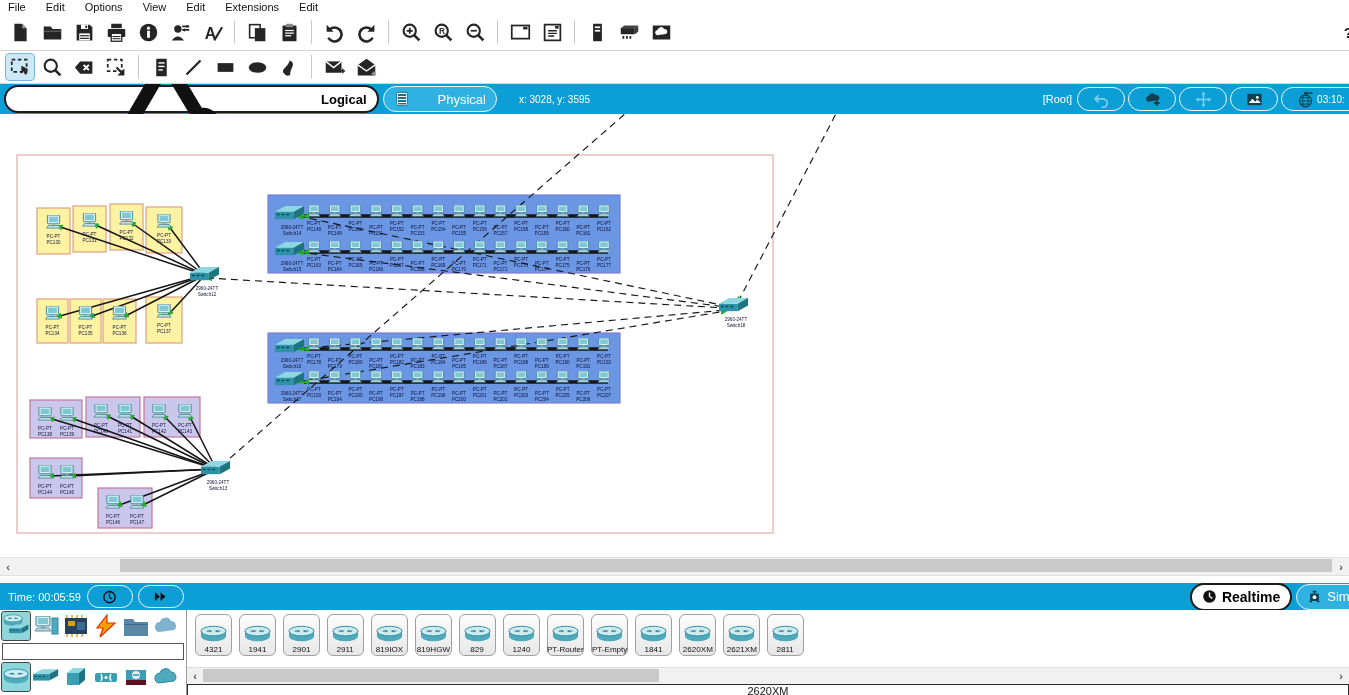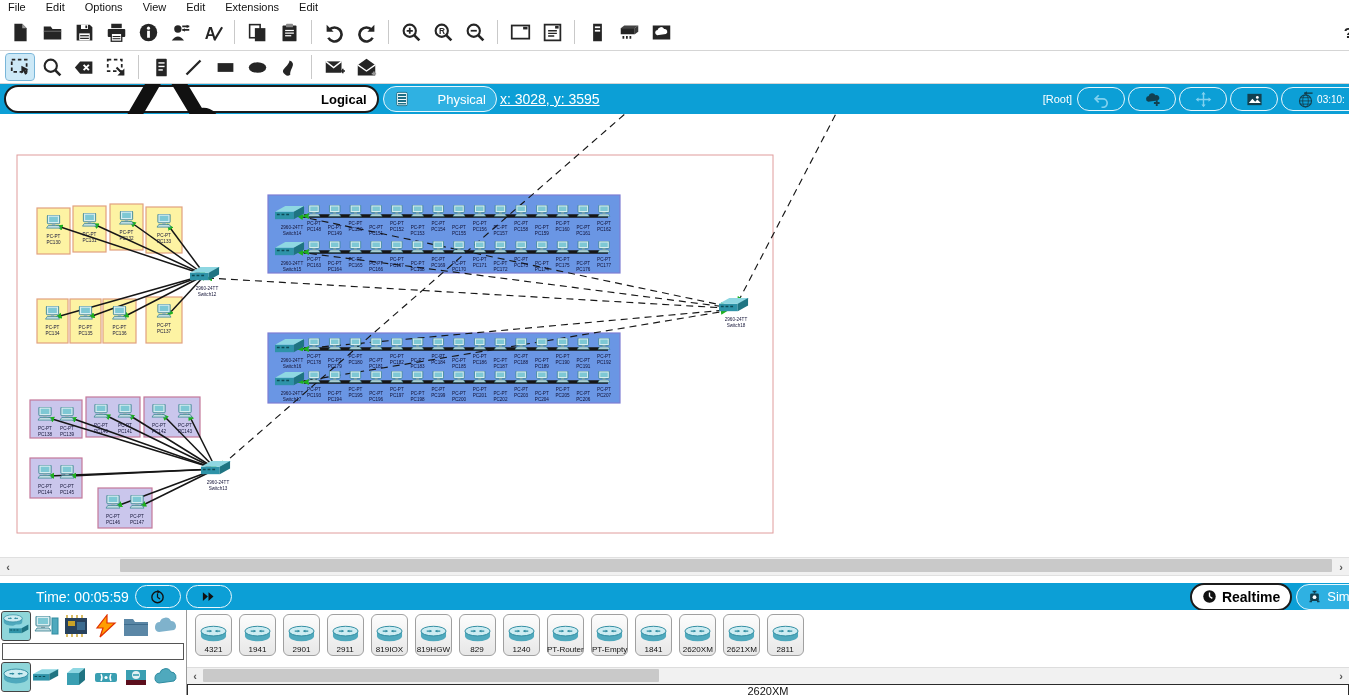--- a/index.html
+++ b/index.html
@@ -14,38 +14,38 @@
   .tbtn{width:28px;height:26px;display:flex;align-items:center;justify-content:center;margin-right:4px;border-radius:3px;}
   .tbtn svg{width:21px;height:21px;}
   .tbtn.active{background:#cde9f7;outline:1px solid #79b6d9;}
   .tsep{width:1px;height:24px;background:#c9c9c9;margin:0 8px 0 4px;}
   .helpq{margin-left:auto;margin-right:-4px;font-weight:bold;font-size:15px;color:#222;}
   
   .topbar{height:30px;background:#0c9fd6;display:flex;align-items:center;padding:0 4px;color:#fff;overflow:hidden;}
   .pill{display:flex;align-items:center;gap:5px;border-radius:14px;padding:2px 10px;white-space:nowrap;}
   .tab-logical{background:#fff;color:#000;font-weight:bold;font-size:13px;border:2px solid #1b1b1b;height:20px;}
   .tab-physical{background:#2fb1e2;color:#fff;font-size:13px;border:1px solid #e8f7fd;height:20px;margin-left:4px;gap:28px;}
-  .coords{font-size:14px;margin-left:3px;text-decoration:underline;}
+  .coords{font-size:10px;margin-left:22px;}
   .topbar-right{margin-left:auto;display:flex;align-items:center;gap:3px;}
   .rootlbl{font-size:11px;margin-right:2px;text-align:center;}
   .ctrl{width:46px;height:22px;border:1px solid #eaf7fc;border-radius:12px;display:flex;align-items:center;justify-content:center;gap:3px;}
   .ctrl svg{width:17px;height:17px;}
   .ctrl .lbl{font-size:10px;color:#fff;}
   .ctrl.wide{width:78px;margin-right:-16px;}
   
   .canvas{position:relative;height:443px;background:#ffffff;}
   .canvas svg{position:absolute;left:0;top:0;}
   
   .hscroll{position:relative;height:17px;background:#f1f1f1;border-top:1px solid #e0e0e0;border-bottom:1px solid #e0e0e0;}
   .hs-arrow{position:absolute;top:0;width:16px;height:100%;display:flex;align-items:center;justify-content:center;color:#555;font-size:11px;font-weight:bold;}
   .hs-thumb{position:absolute;top:1px;height:13px;background:#c9c9c9;border-radius:1px;}
   .gap{height:7px;background:#fff;}
   
   .statusbar{height:27px;background:#0c9fd6;display:flex;align-items:center;color:#fff;padding:0 8px;overflow:hidden;}
-  .timelbl{font-size:14px;margin-right:6px;margin-left:28px;}
+  .timelbl{font-size:11px;margin-right:6px;}
   .sbtn{width:44px;height:21px;border:1px solid #eaf7fc;border-radius:12px;display:flex;align-items:center;justify-content:center;margin-right:5px;}
   .sbtn svg{width:15px;height:15px;}
   .sb-tabs{margin-left:auto;display:flex;align-items:center;}
   .tab-realtime{background:#fff;color:#000;font-weight:bold;font-size:14px;border:2px solid #1b1b1b;height:20px;}
   .tab-sim{background:#2fb1e2;color:#fff;font-size:13px;border:1px solid #e8f7fd;height:20px;margin-left:4px;margin-right:-58px;}
   .tab-realtime svg,.tab-sim svg{width:15px;height:15px;}
   
   .bottom{display:flex;height:88px;background:#fff;}
   .leftpanel{width:187px;border-right:1px solid #9a9a9a;display:flex;flex-direction:column;padding:2px 0 0 2px;box-sizing:border-box;}
   .catrow{display:flex;gap:2px;}

